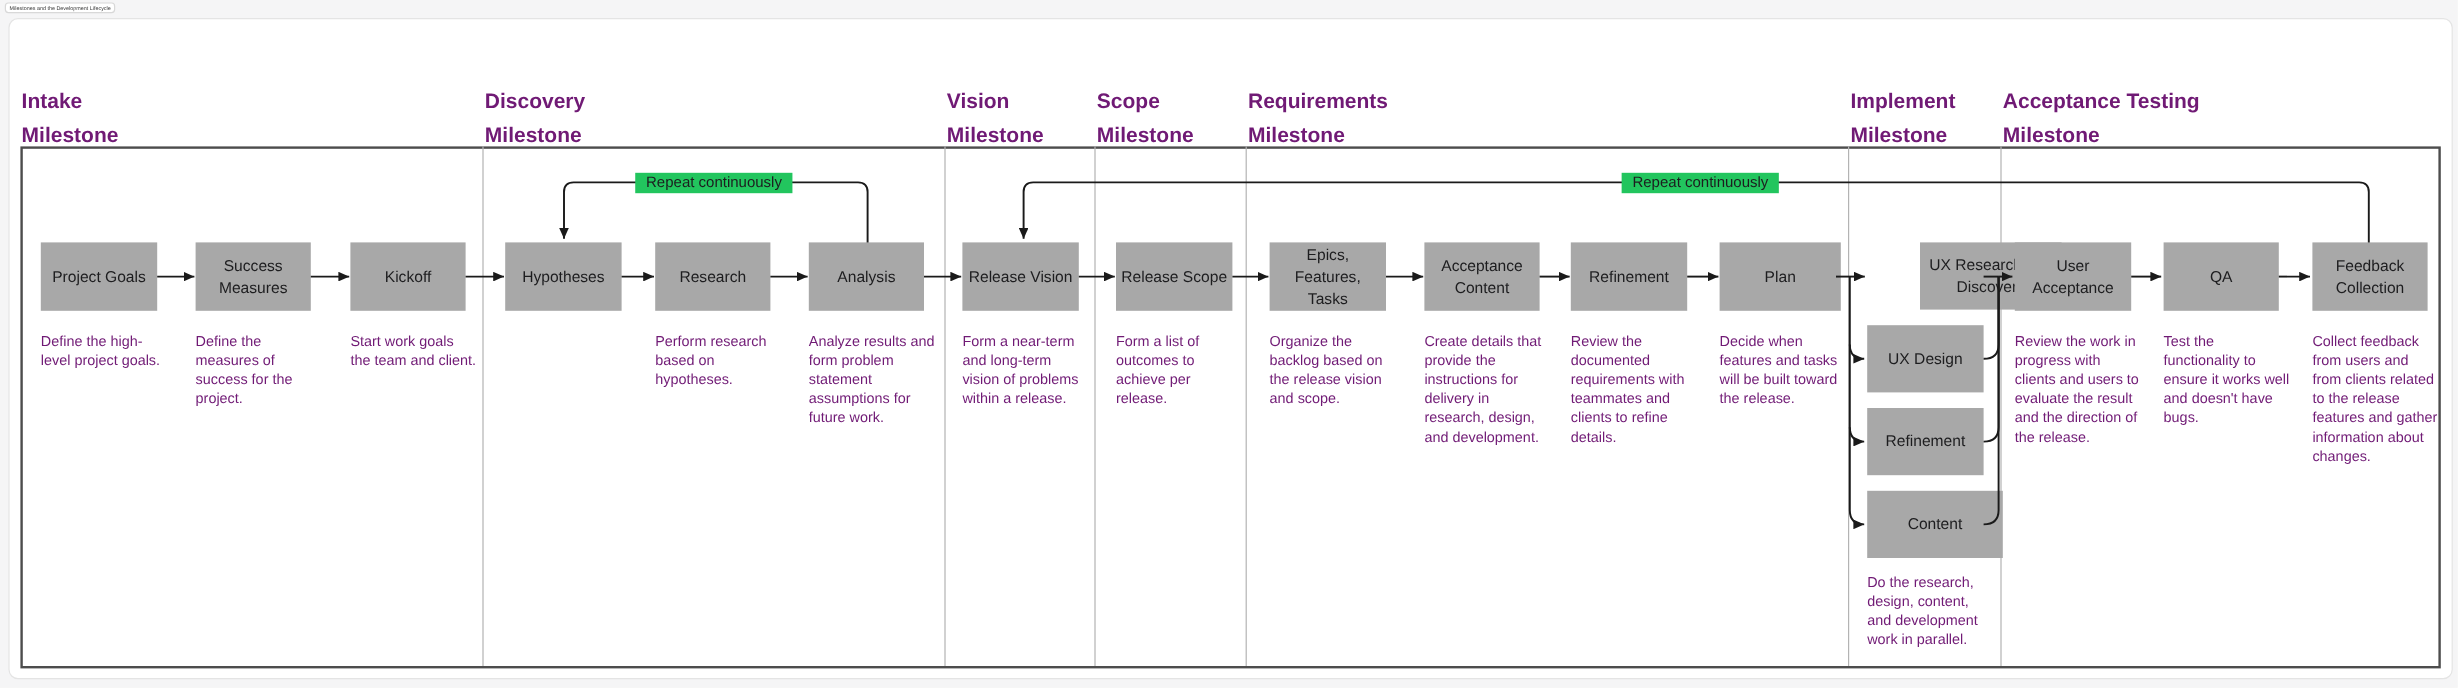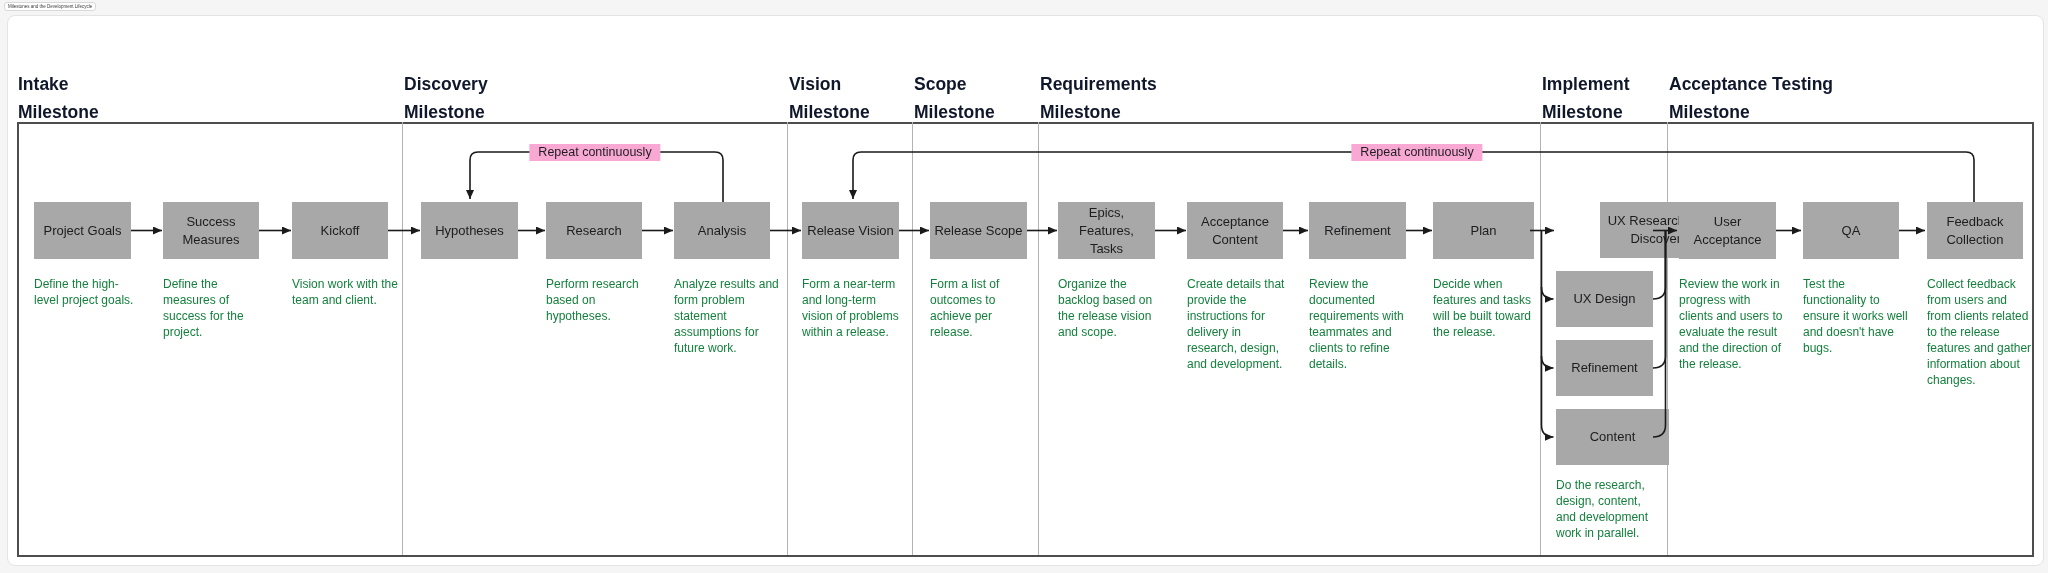--- a/index.html
+++ b/index.html
@@ -3,26 +3,26 @@
 <meta charset="utf-8">
 <style>
   html,body{margin:0;padding:0;background:#f5f5f6;font-family:"Liberation Sans","DejaVu Sans",sans-serif;}
   .stage{position:relative;width:2048px;height:573px;overflow:hidden;background:#f5f5f6;}
   .canvas{position:absolute;left:7px;top:15px;width:2035px;height:549px;background:#ffffff;
           border:1px solid #e4e4e4;border-radius:8px;}
   .board-tab{position:absolute;left:4px;top:2px;background:#ffffff;border:1px solid #d8d8d8;
              border-radius:3px;font-size:4.5px;line-height:7px;padding:0 3px;color:#3c3c3c;white-space:nowrap;}
   .container{position:absolute;left:17px;top:122px;width:2013px;height:431px;border:2px solid #4d4d4d;}
   .divider{position:absolute;top:122px;height:433px;width:1px;background:#b3b3b3;}
-  .ms-header{position:absolute;top:70px;color:#0f172a;font-weight:700;font-size:17.5px;line-height:28px;white-space:nowrap;}
+  .ms-header{position:absolute;top:70px;color:#701a75;font-weight:700;font-size:17.5px;line-height:28px;white-space:nowrap;}
   .node{position:absolute;background:#a8a8a8;color:#1d1d1f;font-size:13px;line-height:18px;
         display:flex;align-items:center;justify-content:center;text-align:center;padding:2px 4px;box-sizing:border-box;}
-  .desc{position:absolute;top:276px;width:106px;font-size:12px;line-height:16px;color:#15803d;}
+  .desc{position:absolute;top:276px;width:106px;font-size:12px;line-height:16px;color:#701a75;}
   .arrows{position:absolute;left:0;top:0;width:2048px;height:573px;pointer-events:none;}
-  .loop-label{position:absolute;top:144px;height:17px;line-height:17px;background:#f9a8d4;
+  .loop-label{position:absolute;top:144px;height:17px;line-height:17px;background:#22c55e;
               padding:0 9px;font-size:12.5px;color:#1d1d1f;white-space:nowrap;transform:translateX(-50%);}
 </style>
 </head>
 <body>
 
 <div class="stage">
   <div class="canvas"></div>
   <div class="board-tab">Milestones and the Development Lifecycle</div>
 
   <div class="ms-header" style="left:18px">
@@ -115,21 +115,21 @@
     </div>
   <div class="node" style="left:1803px;top:202px;width:96px;height:57px">
       <span>QA</span>
     </div>
   <div class="node" style="left:1927px;top:202px;width:96px;height:57px">
       <span>Feedback Collection</span>
     </div>
 
   <div class="desc" style="left:34px">Define the high-level project goals.</div>
   <div class="desc" style="left:163px">Define the measures of success for the project.</div>
-  <div class="desc" style="left:292px">Vision work with the team and client.</div>
+  <div class="desc" style="left:292px">Start work goals the team and client.</div>
   <div class="desc" style="left:546px">Perform research based on hypotheses.</div>
   <div class="desc" style="left:674px">Analyze results and form problem statement assumptions for future work.</div>
   <div class="desc" style="left:802px">Form a near-term and long-term vision of problems within a release.</div>
   <div class="desc" style="left:930px">Form a list of outcomes to achieve per release.</div>
   <div class="desc" style="left:1058px">Organize the backlog based on the release vision and scope.</div>
   <div class="desc" style="left:1187px">Create details that provide the instructions for delivery in research, design, and development.</div>
   <div class="desc" style="left:1309px">Review the documented requirements with teammates and clients to refine details.</div>
   <div class="desc" style="left:1433px">Decide when features and tasks will be built toward the release.</div>
   <div class="desc" style="left:1556px;top:477px">Do the research, design, content, and development work in parallel.</div>
   <div class="desc" style="left:1679px">Review the work in progress with clients and users to evaluate the result and the direction of the release.</div>

